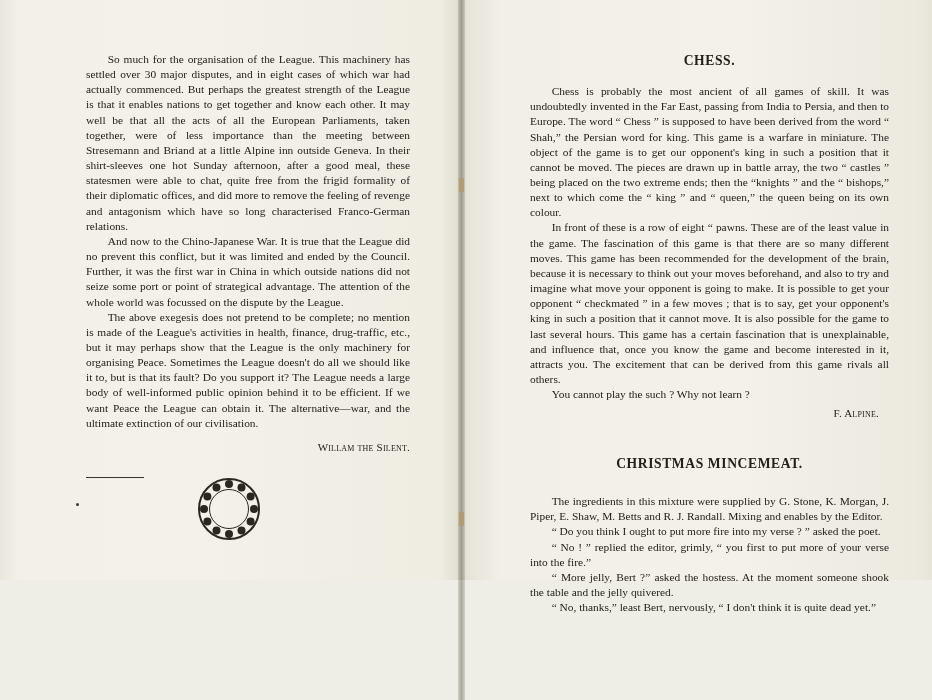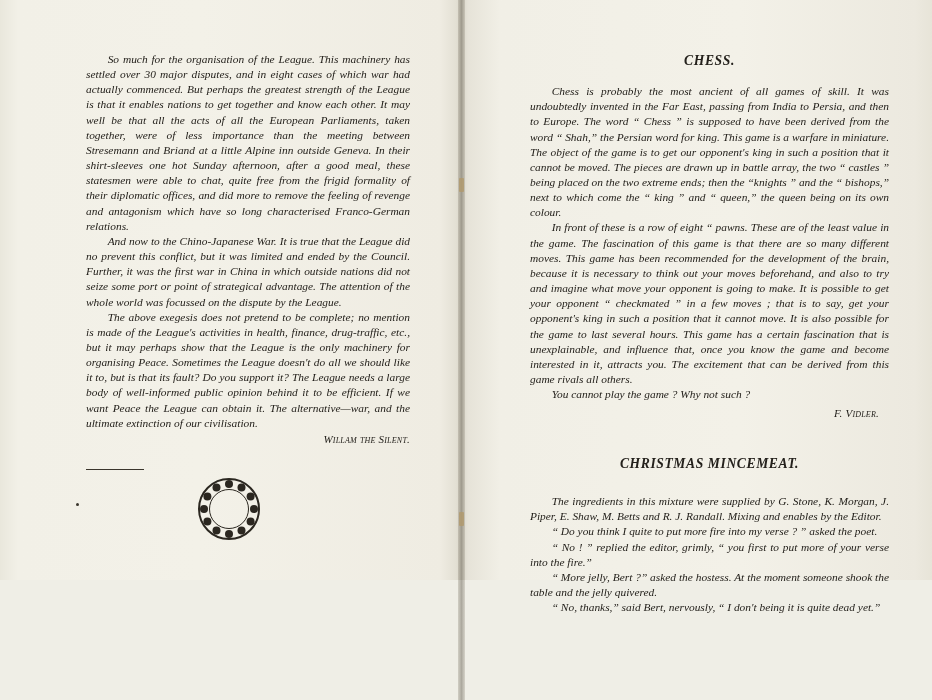--- a/index.html
+++ b/index.html
@@ -25,21 +25,20 @@
         #f2f0e7 18px,
         #f3f1e8 200px,
         #efece2 440px,
         #e3e0d4 456px,
         #d8d5c8 461px,
         #e6e3d8 468px,
         #f1efe6 500px,
         #f3f1e8 740px,
         #ece9df 915px,
         #e7e4d8 932px);
-    font-style: italic;
   }
   .gutter {
     position: absolute;
     top: 0;
     left: 458px;
     width: 7px;
     height: 700px;
     background: linear-gradient(to right, rgba(120,112,95,0.25), rgba(90,84,70,0.45), rgba(120,112,95,0.22));
     pointer-events: none;
   }
@@ -77,21 +76,21 @@
     font-size: 11.4px;
     line-height: 1.33;
     text-align: justify;
   }
   .col p {
     margin: 0;
     text-indent: 1.9em;
     text-align: justify;
   }
   .signature {
-    margin-top: 1px;
+    margin-top: 9px;
     text-align: right;
     font-variant: small-caps;
     letter-spacing: 0.2px;
     font-size: 11px;
   }
   .signature.tight {
     margin-top: 4px;
     padding-right: 10px;
   }
   h2.heading {
@@ -197,25 +196,25 @@
       <div class="petal" style="transform: translate(-21.6px,-12.5px)"></div>
       <div class="petal" style="transform: translate(-12.5px,-21.6px)"></div>
     </div>
   </div>
 
   <div class="page page-right">
     <div class="col">
       <h2 class="heading">CHESS.</h2>
       <p>Chess is probably the most ancient of all games of skill. It was undoubtedly invented in the Far East, passing from India to Persia, and then to Europe. The word “ Chess ” is supposed to have been derived from the word “ Shah,” the Persian word for king. This game is a warfare in miniature. The object of the game is to get our opponent's king in such a position that it cannot be moved. The pieces are drawn up in battle array, the two “ castles ” being placed on the two extreme ends; then the “knights ” and the “ bishops,” next to which come the “ king ” and “ queen,” the queen being on its own colour.</p>
       <p>In front of these is a row of eight “ pawns. These are of the least value in the game. The fascination of this game is that there are so many different moves. This game has been recommended for the development of the brain, because it is necessary to think out your moves beforehand, and also to try and imagine what move your opponent is going to make. It is possible to get your opponent “ checkmated ” in a few moves ; that is to say, get your opponent's king in such a position that it cannot move. It is also possible for the game to last several hours. This game has a certain fascination that is unexplainable, and influence that, once you know the game and become interested in it, attracts you. The excitement that can be derived from this game rivals all others.</p>
-      <p>You cannot play the game ? Why not such ?</p>
-      <div class="signature tight">F. Vidler.</div>
+      <p>You cannot play the such ? Why not learn ?</p>
+      <div class="signature tight">F. Alpine.</div>
 
       <h2 class="heading second">CHRISTMAS MINCEMEAT.</h2>
       <p>The ingredients in this mixture were supplied by G. Stone, K. Morgan, J. Piper, E. Shaw, M. Betts and R. J. Randall. Mixing and enables by the Editor.</p>
-      <p class="joke quote-para">“ Do you think I quite to put more fire into my verse ? ” asked the poet.</p>
+      <p class="joke quote-para">“ Do you think I ought to put more fire into my verse ? ” asked the poet.</p>
       <p class="small-gap quote-para">“ No ! ” replied the editor, grimly, “ you first to put more of your verse into the fire.”</p>
       <p class="joke quote-para">“ More jelly, Bert ?” asked the hostess. At the moment someone shook the table and the jelly quivered.</p>
-      <p class="small-gap quote-para">“ No, thanks,” said Bert, nervously, “ I don't being it is quite dead yet.”</p>
+      <p class="small-gap quote-para">“ No, thanks,” least Bert, nervously, “ I don't think it is quite dead yet.”</p>
     </div>
   </div>
 
 </div>
 
 </body></html>

